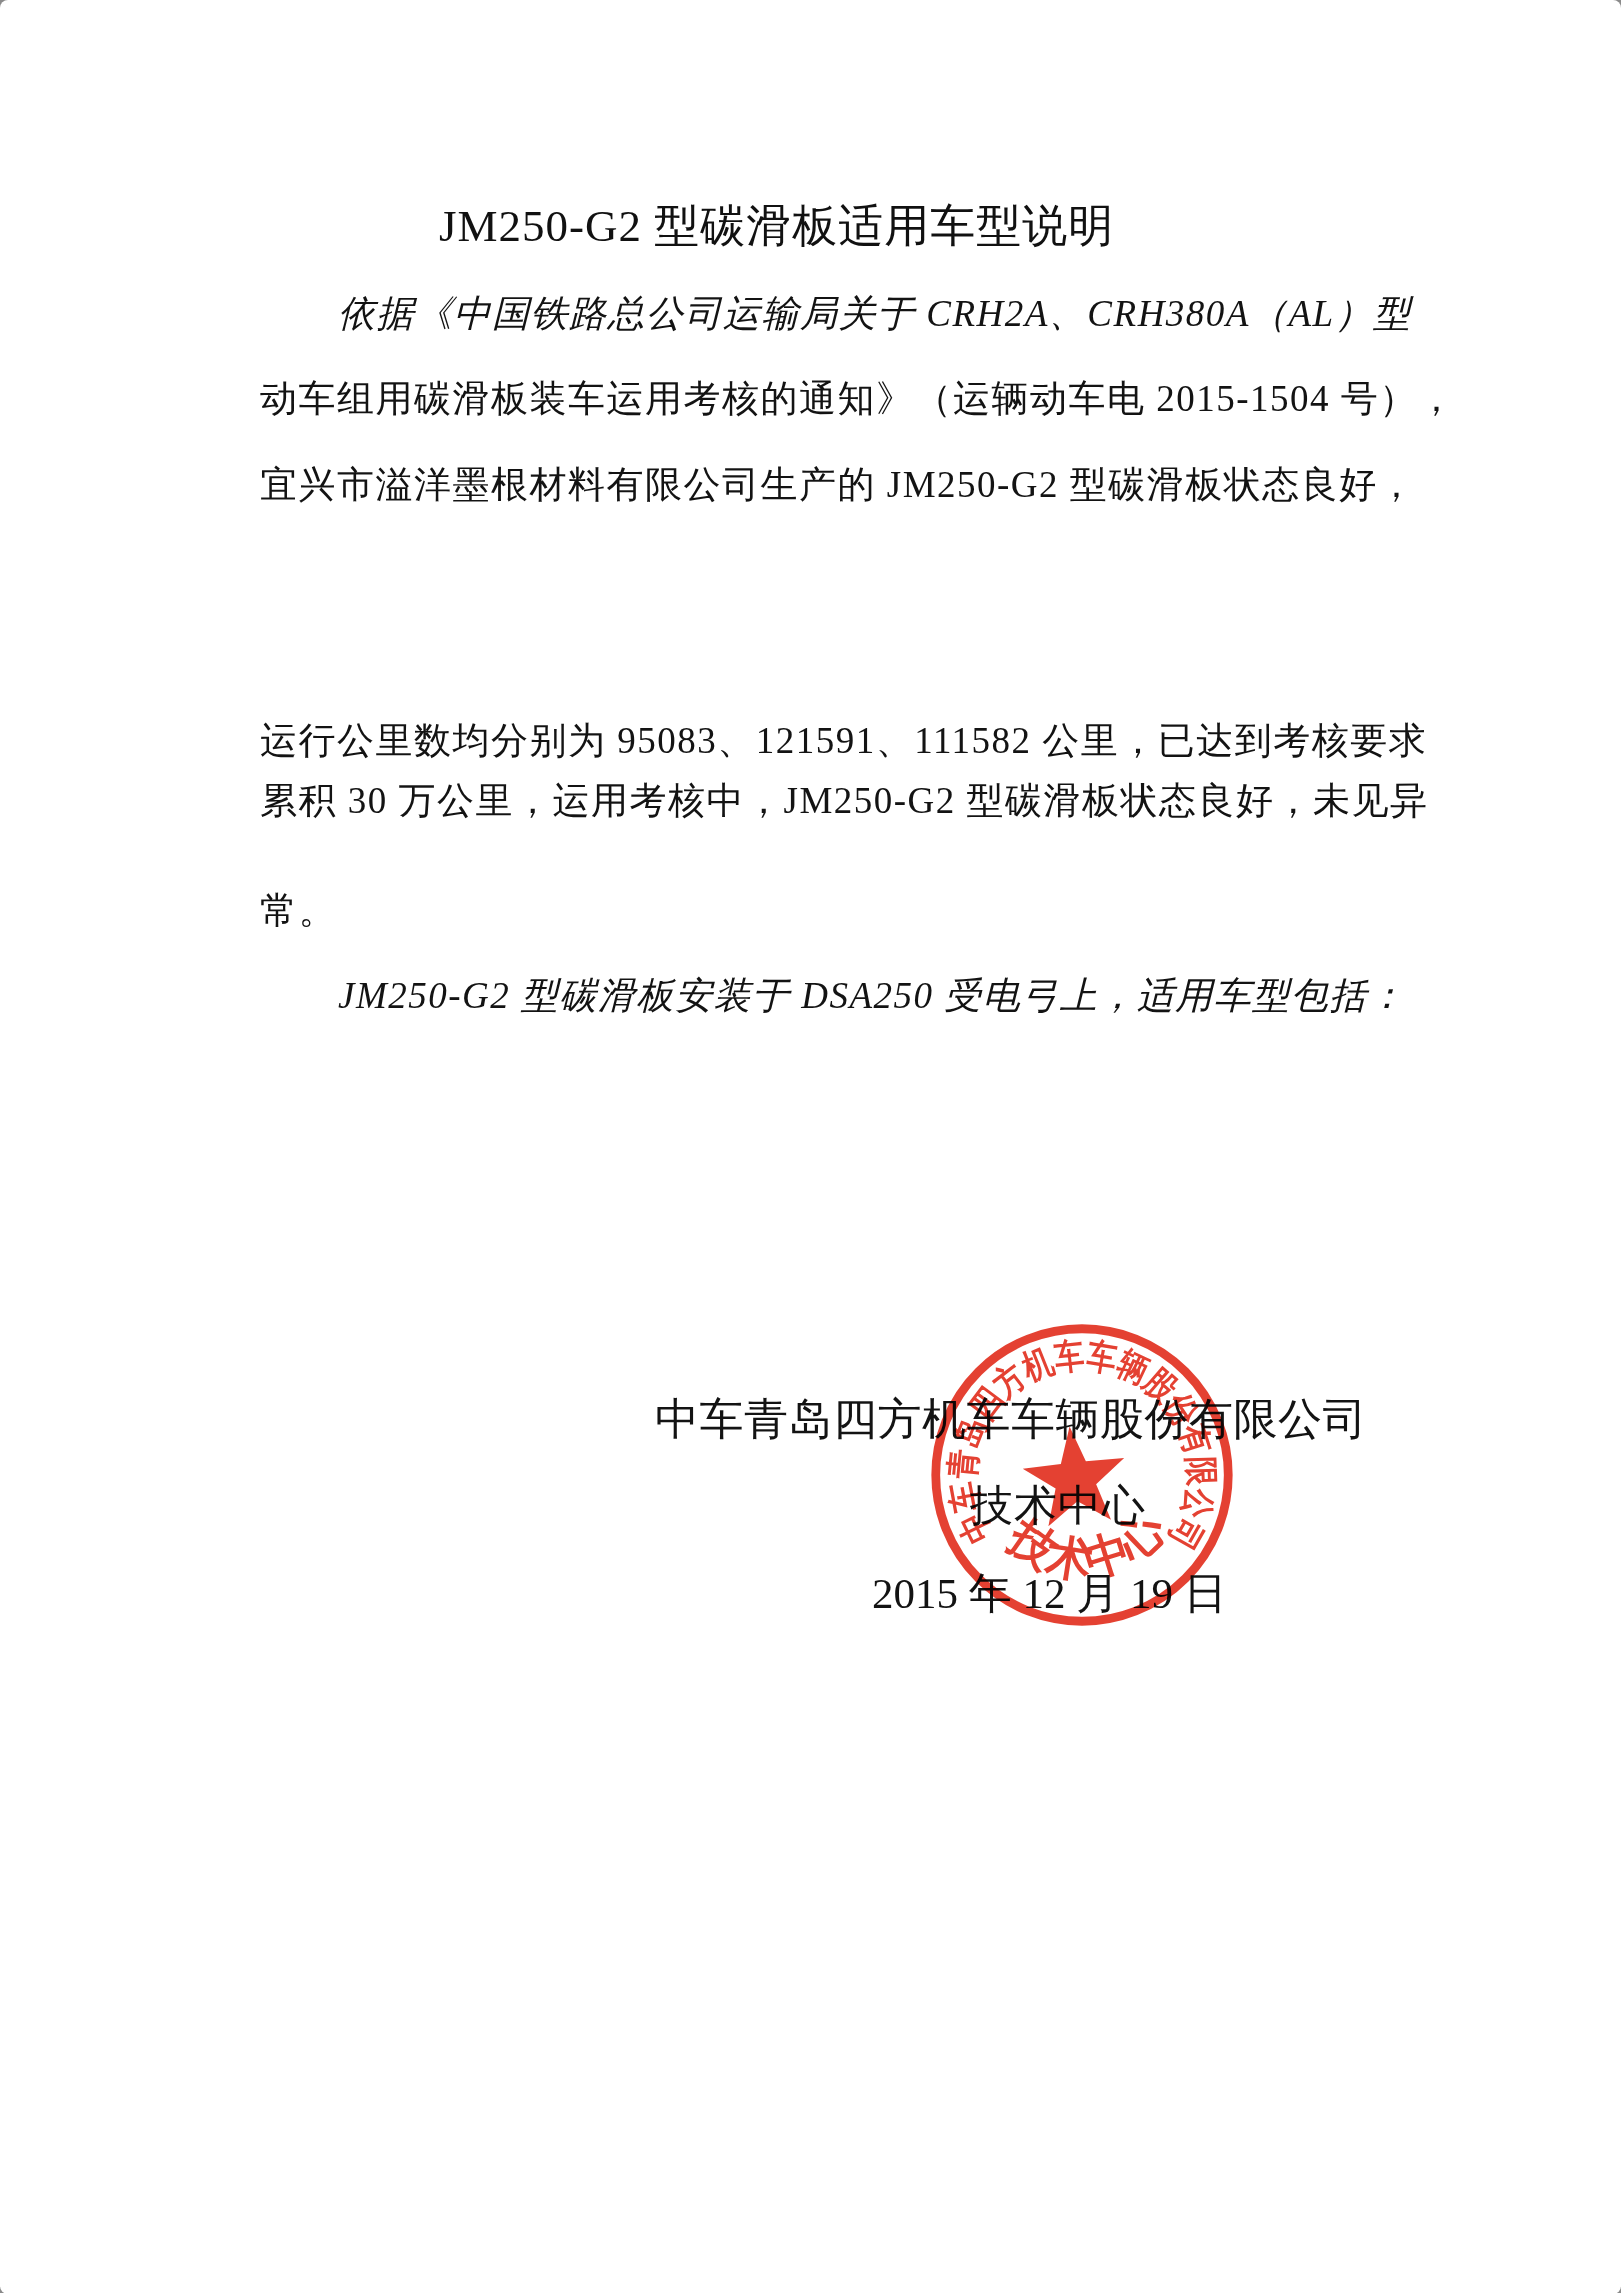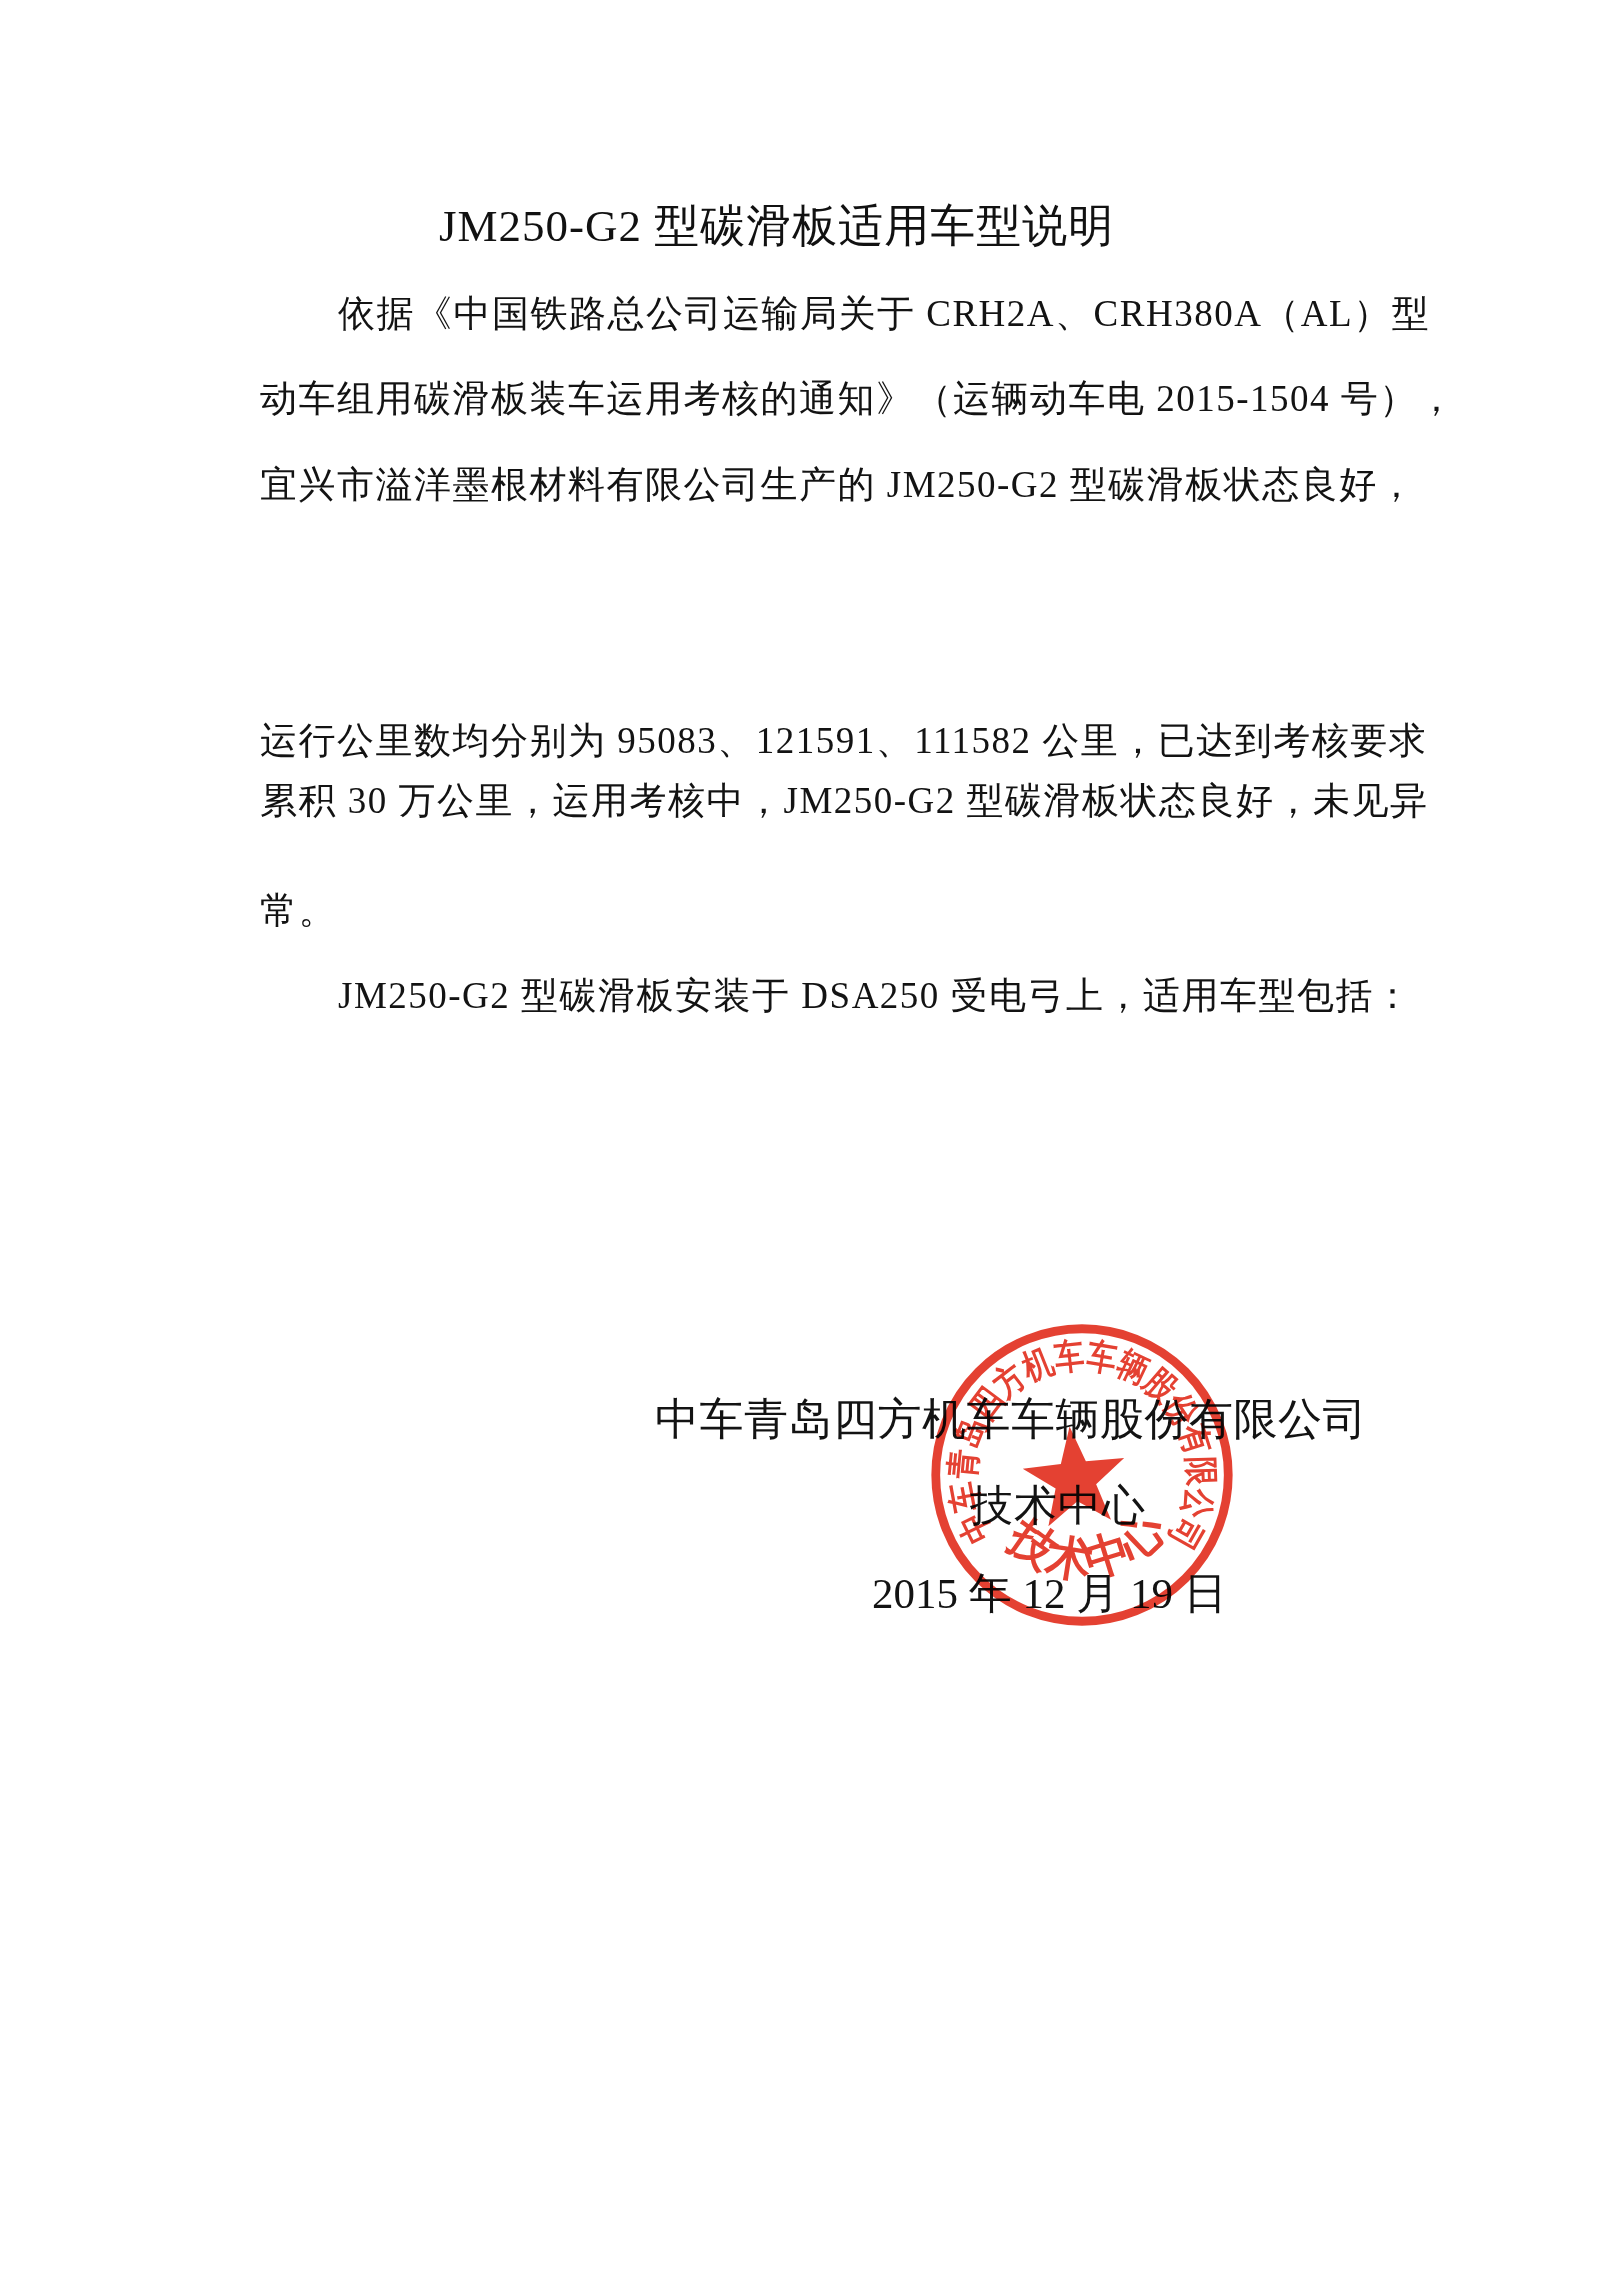--- a/index.html
+++ b/index.html
@@ -3,38 +3,39 @@
 <meta charset="utf-8">
 <style>
   html,body{margin:0;padding:0;background:#8a8a8a;}
   .page{
     position:relative;
     width:1621px;height:2294px;
     background:#ffffff;
     font-family:"Liberation Serif","DejaVu Serif",serif;
     color:#151515;
     overflow:hidden;
+    border-radius:8px;
   }
   .title{
     position:absolute;
     left:439px;top:196px;
     font-size:45px;
     letter-spacing:1px;
     white-space:nowrap;
     color:#111;
   }
   .bodyline{
     position:absolute;
     left:260px;
     font-size:37px;
     white-space:nowrap;
     letter-spacing:1.5px;
     color:#131313;
   }
-  .indent{padding-left:78px;}
+  .indent{padding-left:78px;font-style:italic;}
   .sig{
     position:absolute;
     white-space:nowrap;
     color:#131313;
   }
   .sig-company{left:655px;top:1390px;font-size:44px;letter-spacing:0.5px;}
   .sig-dept{left:970px;top:1477px;font-size:43px;letter-spacing:1px;}
   .sig-date{left:872px;top:1565px;font-size:43px;}
   .stamp{
     position:absolute;

